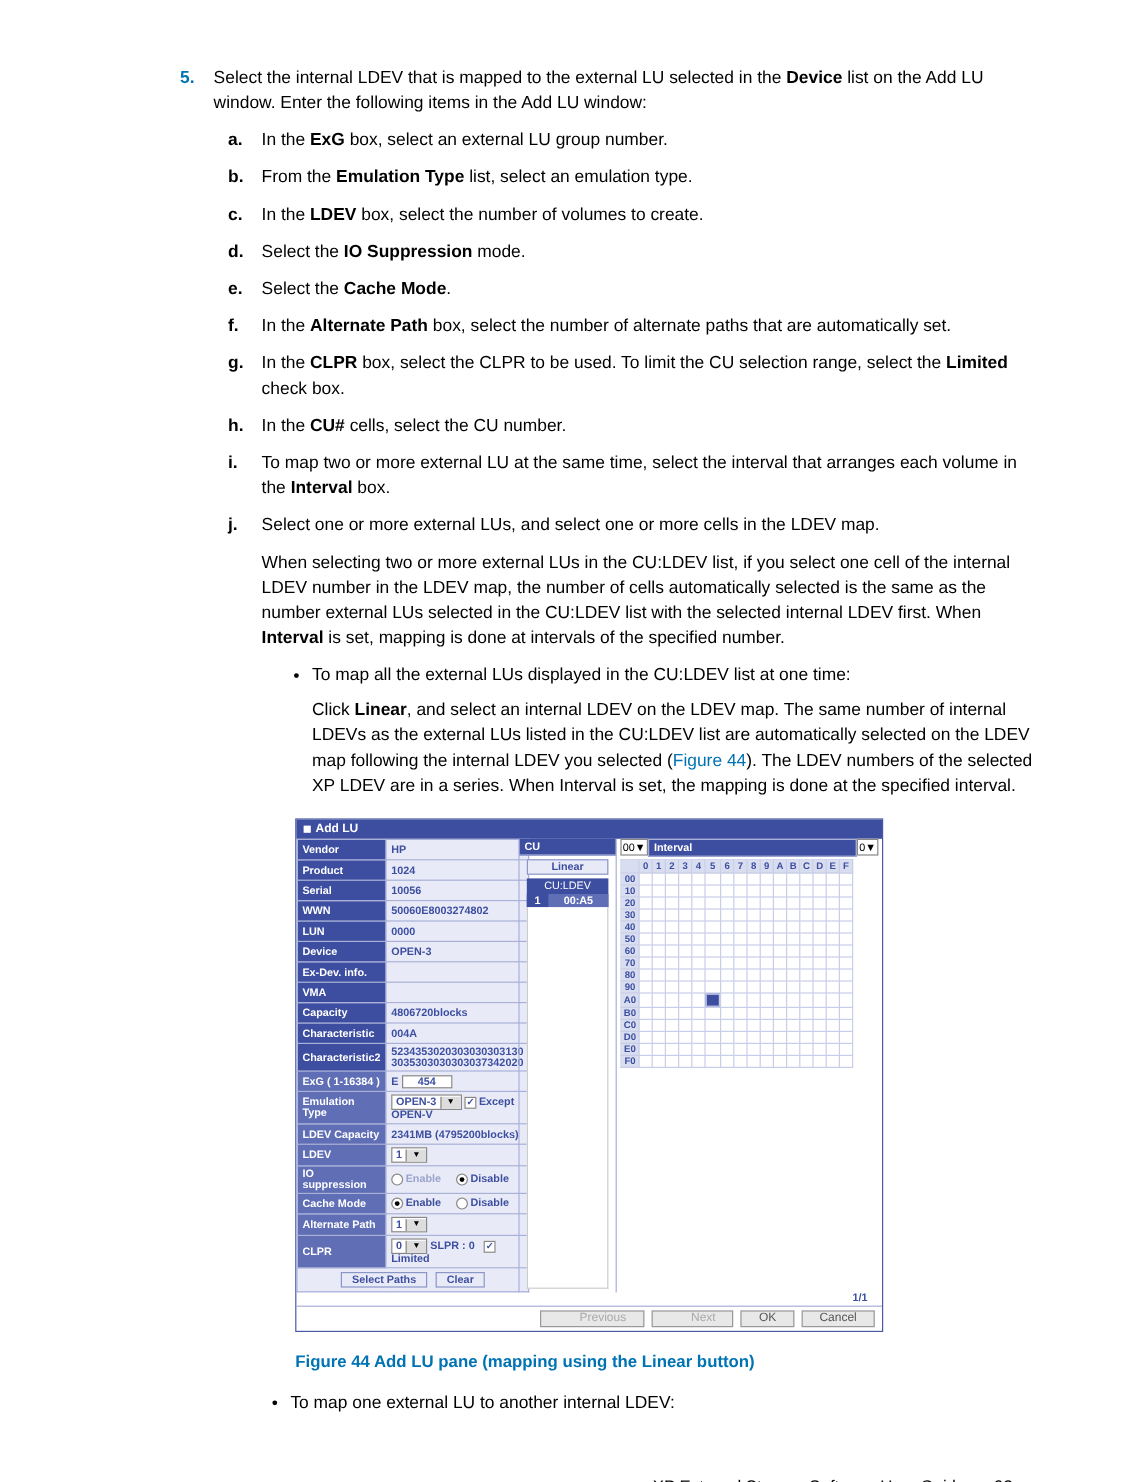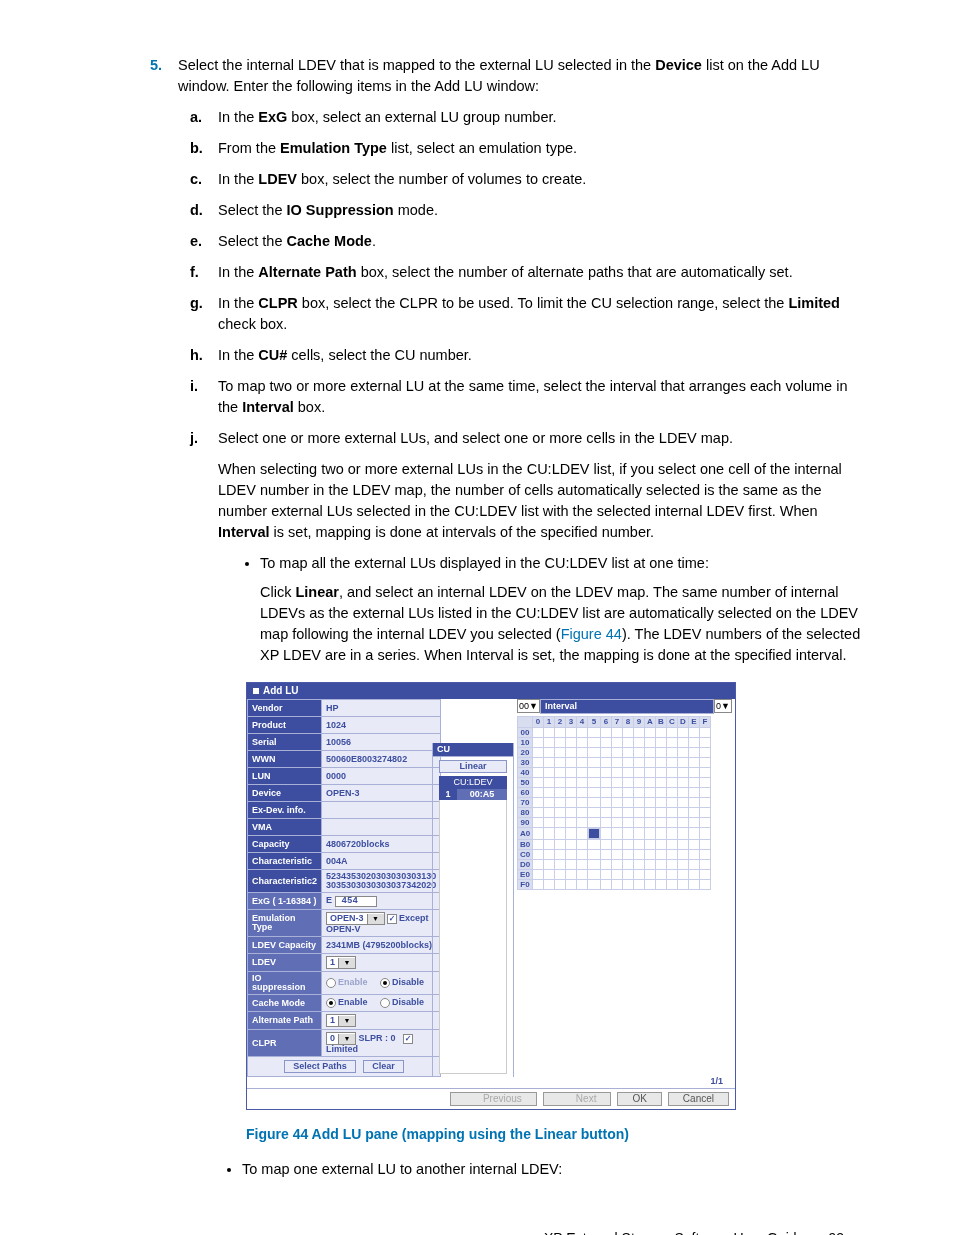--- a/index.html
+++ b/index.html
@@ -33,21 +33,21 @@
   .win { border: 1px solid #4a5aa8; width: 488px; background: #fff; }
   .titlebar { background: #3d4ea0; color: #fff; padding: 3px 6px; font-weight: bold; font-size: 10px; display:flex; align-items:center; gap:4px;}
   .titlebar .sq { width:6px; height:6px; background:#fff; display:inline-block;}
   .body { display: flex; }
   .left { width: 185px; }
   .left table { border-collapse: collapse; width: 100%; }
   .left td { border: 1px solid #a8b0d8; padding: 2px 4px; vertical-align: middle; height:12px;}
   .left td.lab { background: #3d4ea0; color: #fff; font-weight: bold; width: 70px; }
   .left td.val { background: #e8ebf7; color: #3d4ea0; font-weight: bold; }
   .left td.labL { background: #606fb5; color:#fff; font-weight:bold;}
-  .mid { width: 80px; border-left:1px solid #a8b0d8; border-right:1px solid #a8b0d8; display:flex; flex-direction:column;margin-top:44px;}
+  .mid { width: 80px; border-left:1px solid #a8b0d8; border-right:1px solid #a8b0d8; display:flex; flex-direction:column;}
   .mid .btn { background:#e8ebf7; color:#3d4ea0; border:1px solid #8a96c8; font-size:9px; text-align:center; margin:3px 6px; padding:1px 0; font-weight:bold;}
   .mid .hdr { background:#3d4ea0; color:#fff; text-align:center; font-weight:normal; padding:2px 0; margin:0 6px;}
   .mid .row { background:#3d4ea0; color:#fff; font-weight:bold; display:flex; margin:0 6px;}
   .mid .row span:first-child{ background:#3d4ea0; width:18px; text-align:center; padding:1px 0;}
   .mid .row span:last-child{ background:#606fb5; flex:1; text-align:center; padding:1px 0;}
   .mid .fill { flex:1; background:#fff; margin:0 6px 3px 6px; border:1px solid #ccc; border-top:none;}
   .right { flex:1; padding:0 3px 3px 3px; display:flex; flex-direction:column;}
   .right .top { display:flex; gap:0; }
   .right .top .cell { background:#3d4ea0; color:#fff; font-weight:bold; padding:2px 4px; border:1px solid #a8b0d8;}
   .right .top .drop { background:#fff; border:1px solid #888; display:inline-flex; align-items:center; padding:0 1px; height:12px;}
@@ -170,21 +170,21 @@
                           <tr>
                             <td class="lab">Characteristic</td>
                             <td class="val">004A</td>
                           </tr>
                           <tr>
                             <td class="lab">Characteristic2</td>
                             <td class="val">5234353020303030303130 3035303030303037342020</td>
                           </tr>
                           <tr>
                             <td class="labL">ExG ( 1-16384 )</td>
-                            <td class="val"><span style="color:#3d4ea0;font-weight:bold;">E</span> <span style="background:#fff;border:1px solid #888;padding:0 6px;display:inline-block;min-width:28px;text-align:left;font-family:Liberation Mono, monospace;">454</span></td>
+                            <td class="val"><span style="color:#3d4ea0;font-weight:bold;">E</span> <span style="background:#fff;border:1px solid #888;padding:0 6px;display:inline-block;min-width:28px;text-align:center;">454</span></td>
                           </tr>
                           <tr>
                             <td class="labL">Emulation Type</td>
                             <td class="val"><span class="sel">
                                 <span>OPEN-3</span>
                                 <span class="ar">▼</span>
                               </span> <span class="chk on"></span><span style="color:#3d4ea0;">Except OPEN-V</span></td>
                           </tr>
                           <tr>
                             <td class="labL">LDEV Capacity</td>

